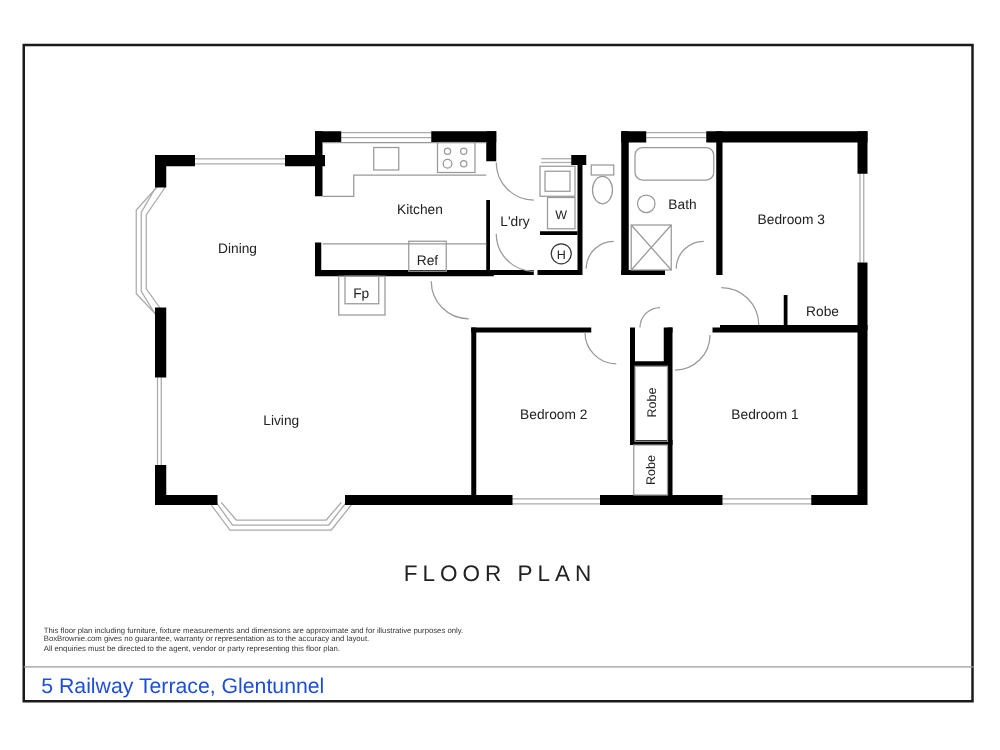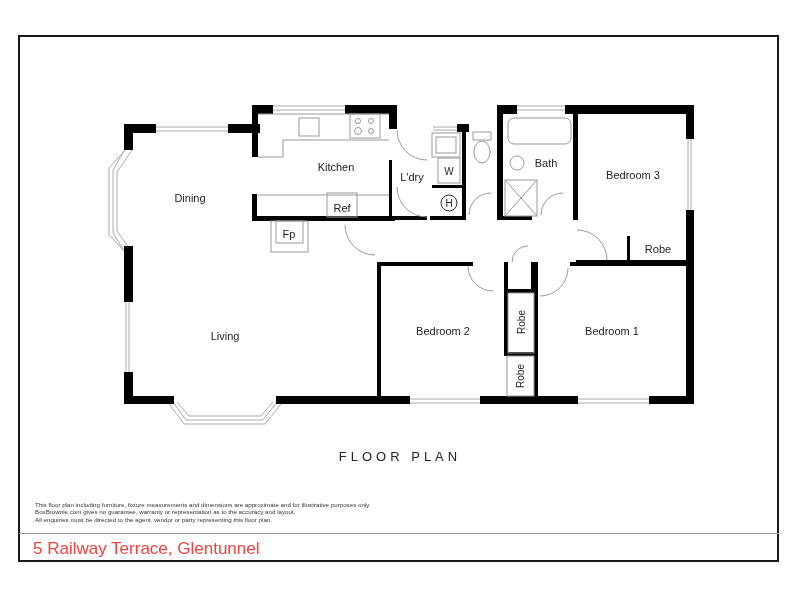--- a/index.html
+++ b/index.html
@@ -3,24 +3,24 @@
 <meta charset="utf-8">
 <style>
   html, body { margin: 0; padding: 0; background: #ffffff; }
   body { width: 800px; height: 600px; position: relative; overflow: hidden;
          font-family: "Liberation Sans", "DejaVu Sans", sans-serif; }
   .frame { position: absolute; left: 18px; top: 35px; width: 761px; height: 527px;
            border: 2px solid #1a1a1a; box-sizing: border-box; }
   .divider { position: absolute; left: 19px; top: 533px; width: 760px; height: 1px; background: #999; }
   .plan { position: absolute; left: 0; top: 0; width: 800px; height: 600px; }
   .plan-title { position: absolute; left: 300px; top: 449px; width: 200px; text-align: center;
-                font-size: 13px; letter-spacing: 4px; color: #222; }
+                font-size: 18px; letter-spacing: 4px; color: #222; }
   .disclaimer { position: absolute; left: 35px; top: 501px; font-size: 6.2px; line-height: 7.4px; color: #333; }
   .disclaimer div { white-space: nowrap; }
-  .address { position: absolute; left: 33px; top: 539px; font-size: 17px; color: #ef4444; }
+  .address { position: absolute; left: 33px; top: 539px; font-size: 17px; color: #1d4ed8; }
   .room-label { font-family: "Liberation Sans", "DejaVu Sans", sans-serif; font-size: 11px; fill: #222; }
   .small-label { font-family: "Liberation Sans", "DejaVu Sans", sans-serif; font-size: 10px; fill: #222; }
 </style>
 </head>
 <body>
 
 <div class="frame"></div>
 <div class="divider"></div>
 
 <svg class="plan" viewBox="0 0 800 600" xmlns="http://www.w3.org/2000/svg">

